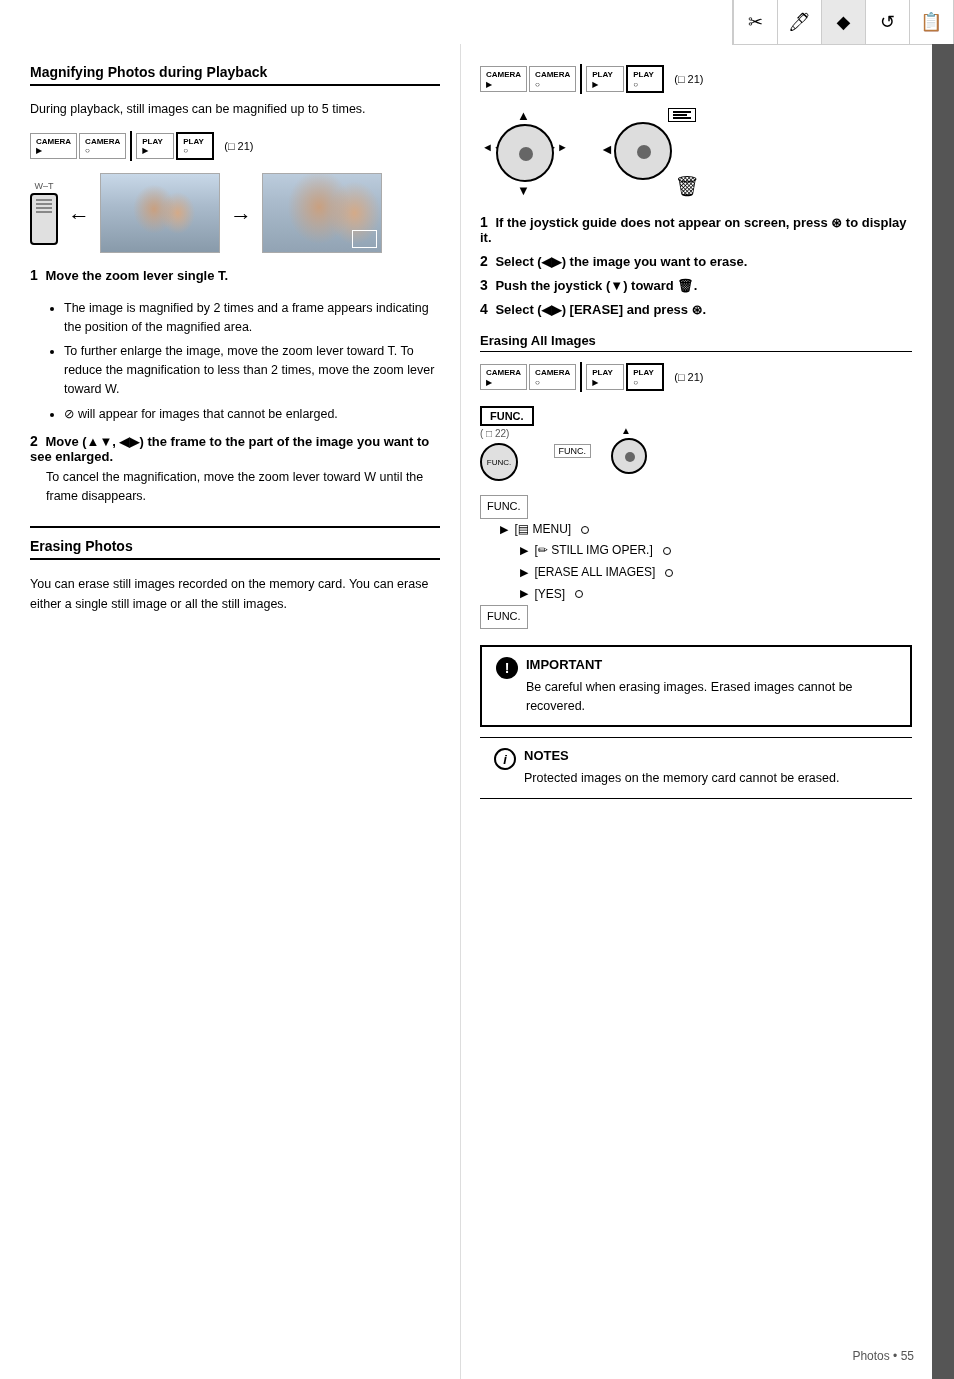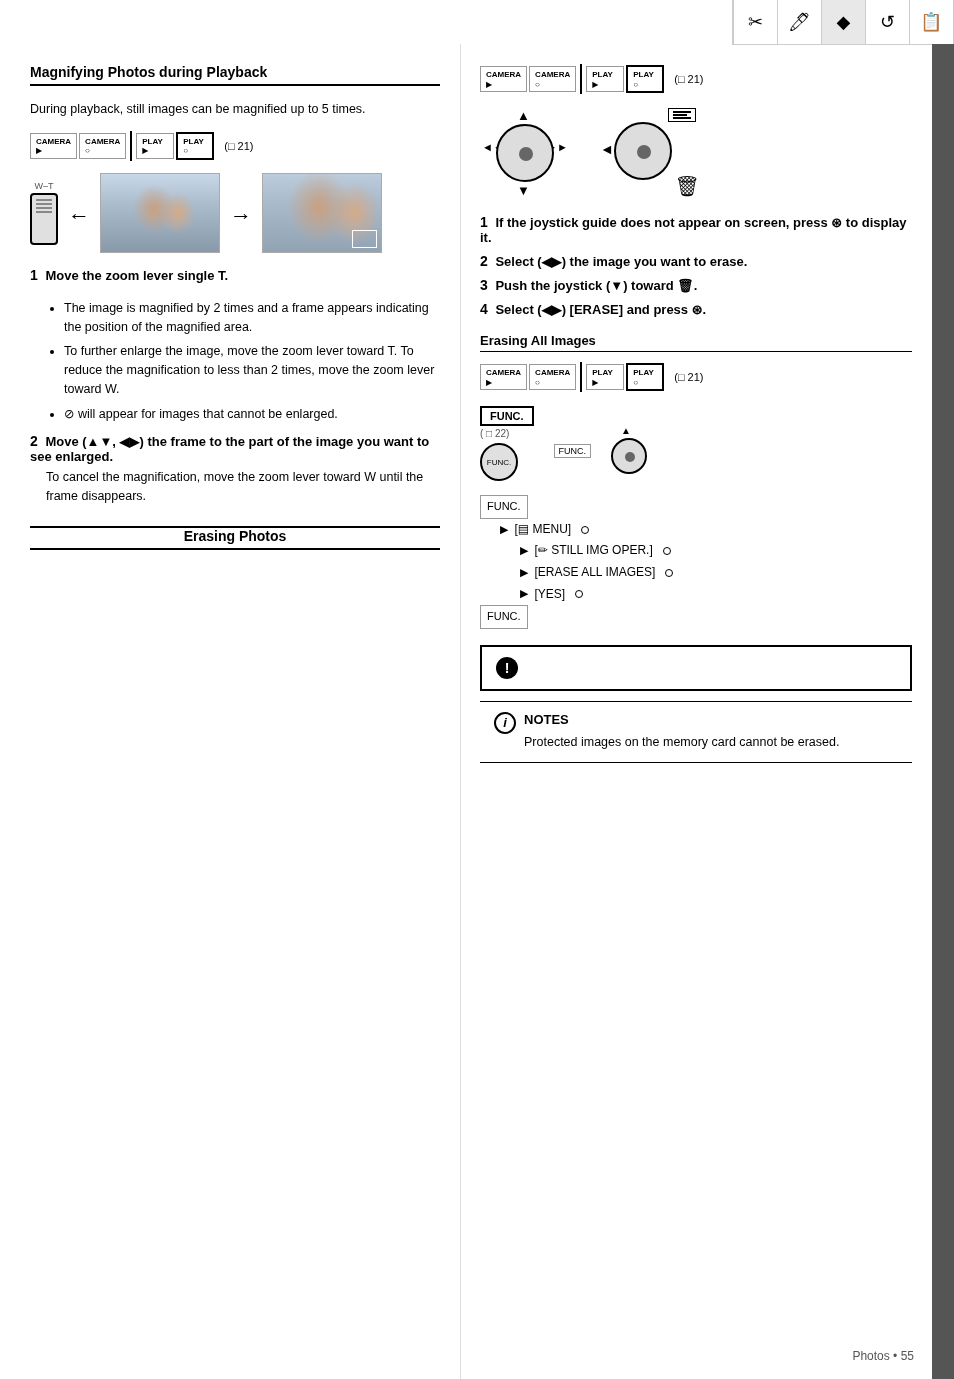--- a/index.html
+++ b/index.html
@@ -204,22 +204,22 @@
     .step-plain {
       font-size: 12.5px;
       line-height: 1.5;
       margin-left: 16px;
       margin-top: 4px;
     }
 
     
     .erasing-section {
       margin-top: 20px;
+      padding-top: 10px;
       border-top: 2px solid #000;
-      text-align: center;
     }
     .erasing-body {
       font-size: 12.5px;
       line-height: 1.6;
       margin-top: 12px;
     }
 
     
     .joystick-area {
       display: flex;
@@ -460,20 +460,21 @@
     </li>
     <li style="margin-top:4px;">
       <span class="step-num">2</span>
       <span class="step-title">Move (▲▼, ◀▶) the frame to the part of the image you want to see enlarged.</span>
       <div class="step-plain">To cancel the magnification, move the zoom lever toward W until the frame disappears.</div>
     </li>
   </ol>
 
   <div class="erasing-section">
     <div class="section-header">Erasing Photos</div>
+    <p class="erasing-body">You can erase still images recorded on the memory card. You can erase either a single still image or all the still images.</p>
   </div>
 
 </div>
 
 <div class="right-col">
 
 
   <div class="mode-badges">
     <div class="badge">
       <span style="font-size:8px; font-weight:bold;">CAMERA</span>
@@ -621,20 +622,24 @@
       <span>[YES]</span>
       <span class="menu-circle"></span>
     </div>
     <div class="menu-row">
       <div class="menu-box">FUNC.</div>
     </div>
   </div>
 
   <div class="important-box">
     <div class="important-icon">!</div>
+    <div class="important-content">
+      <div class="important-title">IMPORTANT</div>
+      <p style="font-size:12.5px; line-height:1.5;">Be careful when erasing images. Erased images cannot be recovered.</p>
+    </div>
   </div>
 
   <div class="notes-box">
     <div class="notes-icon">i</div>
     <div>
       <div class="notes-title">NOTES</div>
       <p style="font-size:12.5px; line-height:1.5;">Protected images on the memory card cannot be erased.</p>
     </div>
   </div>
 

